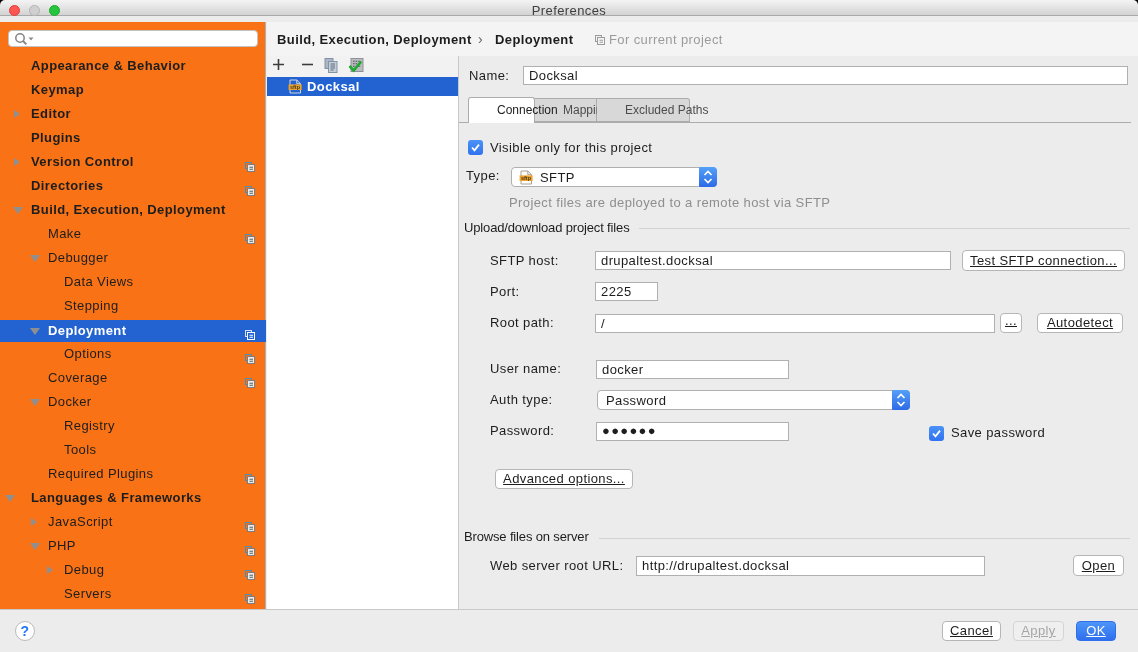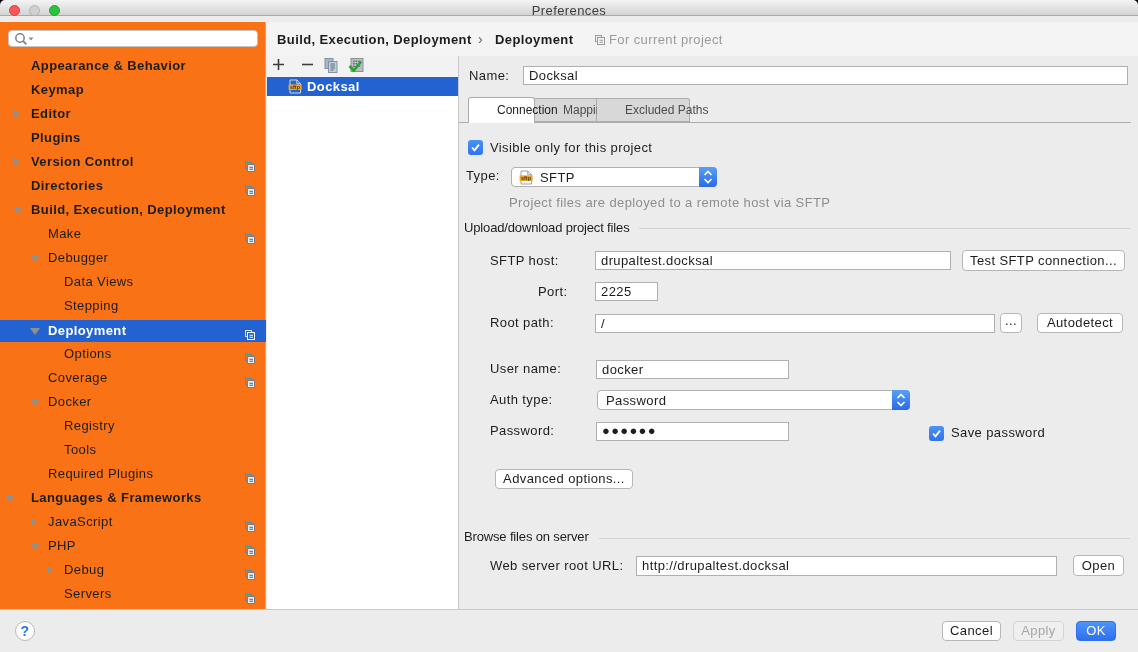--- a/index.html
+++ b/index.html
@@ -20,21 +20,21 @@
 .trow .lbl { position:absolute; top:0; }
 .b { font-weight:bold; }
 .arr-r { position:absolute; top:8px; width:0; height:0; border-top:4.5px solid transparent; border-bottom:4.5px solid transparent; border-left:6px solid #8f8f8f; }
 .arr-d { position:absolute; top:9px; width:0; height:0; border-left:5.5px solid transparent; border-right:5.5px solid transparent; border-top:7px solid #8f8f8f; }
 .ricon { position:absolute; top:6px; left:245px; }
 .selrow { background:#2263d1; color:#fff; }
 
 
 #footer { left:0; top:609px; width:1138px; height:43px; background:#ececec; border-top:1px solid #c9c9c9; }
 #help { left:15px; top:11px; width:20px; height:20px; border-radius:50%; background:#fff; border:1px solid #b9b9b9; color:#2478f4; text-align:center; line-height:19px; font-size:14px; font-weight:bold; }
-.btn { border:1px solid #b6b6b6; background:#fff; border-radius:4px; text-align:center; font-size:13px; color:#1d1d1d; }
+.btn { border:1px solid #b6b6b6; background:#fff; border-radius:4px; text-align:center; font-size:13px; color:#1d1d1d;text-decoration:underline; }
 #btn-cancel { left:942px; top:11px; width:59px; height:20px; line-height:18px; }
 #btn-apply { left:1013px; top:11px; width:51px; height:20px; line-height:18px; background:#efefef; border-color:#d4d4d4; color:#a6a6a6; }
 #btn-ok { left:1076px; top:11px; width:40px; height:20px; line-height:18px; background:linear-gradient(#4c95f8,#2f6fee); border-color:#2f6fee; color:#fff; }
 
 
 #header { left:267px; top:22px; width:871px; height:34px; background:#f4f4f4; }
 #crumbs { left:10px; top:0; height:34px; line-height:36px; font-weight:bold; font-size:13px; }
 #listpanel { left:267px; top:56px; width:191px; height:553px; background:#fff; }
 #toolbar { left:0; top:0; width:191px; height:21px; background:#f2f2f2; }
 #dockrow { left:0; top:21px; width:191px; height:19px; background:#2263d1; color:#fff; font-weight:bold; line-height:19px; }
@@ -289,21 +289,21 @@
     </div>
     <span class="label gray" style="left:50px; top:138px; line-height:18px;">Project files are deployed to a remote host via SFTP</span>
 
     <span class="sect" style="left:5px; top:164px; line-height:16px;">Upload/download project files</span>
     <div class="sline" style="left:180px; top:172px; width:491px;"></div>
 
     <span class="label" style="left:31px; top:196px; line-height:18px;">SFTP host:</span>
     <div class="input" style="left:136px; top:195px; width:356px; height:19px;">drupaltest.docksal</div>
     <div class="btn abs" style="left:503px; top:194px; width:163px; height:21px; line-height:19px;">Test SFTP connection...</div>
 
-    <span class="label" style="left:31px; top:227px; line-height:18px;margin-left:48px;">Port:</span>
+    <span class="label" style="left:31px; top:227px; line-height:18px;">Port:</span>
     <div class="input" style="left:136px; top:226px; width:63px; height:19px;">2225</div>
 
     <span class="label" style="left:31px; top:258px; line-height:18px;">Root path:</span>
     <div class="input" style="left:136px; top:258px; width:400px; height:19px;">/</div>
     <div class="btn abs" style="left:541px; top:257px; width:22px; height:20px; line-height:14px;">...</div>
     <div class="btn abs" style="left:578px; top:257px; width:86px; height:20px; line-height:18px;">Autodetect</div>
 
     <span class="label" style="left:31px; top:304px; line-height:18px;">User name:</span>
     <div class="input" style="left:137px; top:304px; width:193px; height:19px;">docker</div>
 
@@ -326,21 +326,21 @@
         </svg>
       </div>
     <span class="label" style="left:492px; top:368px; line-height:18px;">Save password</span>
 
     <div class="btn abs" style="left:36px; top:413px; width:138px; height:20px; line-height:18px;">Advanced options...</div>
 
     <span class="sect" style="left:5px; top:473px; line-height:16px;">Browse files on server</span>
     <div class="sline" style="left:140px; top:482px; width:531px;"></div>
 
     <span class="label" style="left:31px; top:501px; line-height:18px;">Web server root URL:</span>
-    <div class="input" style="left:177px; top:500px; width:421px; height:20px; line-height:18px;">http://drupaltest.docksal</div>
+    <div class="input" style="left:177px; top:500px; width:349px; height:20px; line-height:18px;">http://drupaltest.docksal</div>
     <div class="btn abs" style="left:614px; top:499px; width:51px; height:21px; line-height:19px;">Open</div>
   </div>
 
   <div id="footer" class="abs">
     <div id="help" class="abs">?</div>
     <div id="btn-cancel" class="btn abs">Cancel</div>
     <div id="btn-apply" class="btn abs">Apply</div>
     <div id="btn-ok" class="btn abs">OK</div>
   </div>
 </div>

